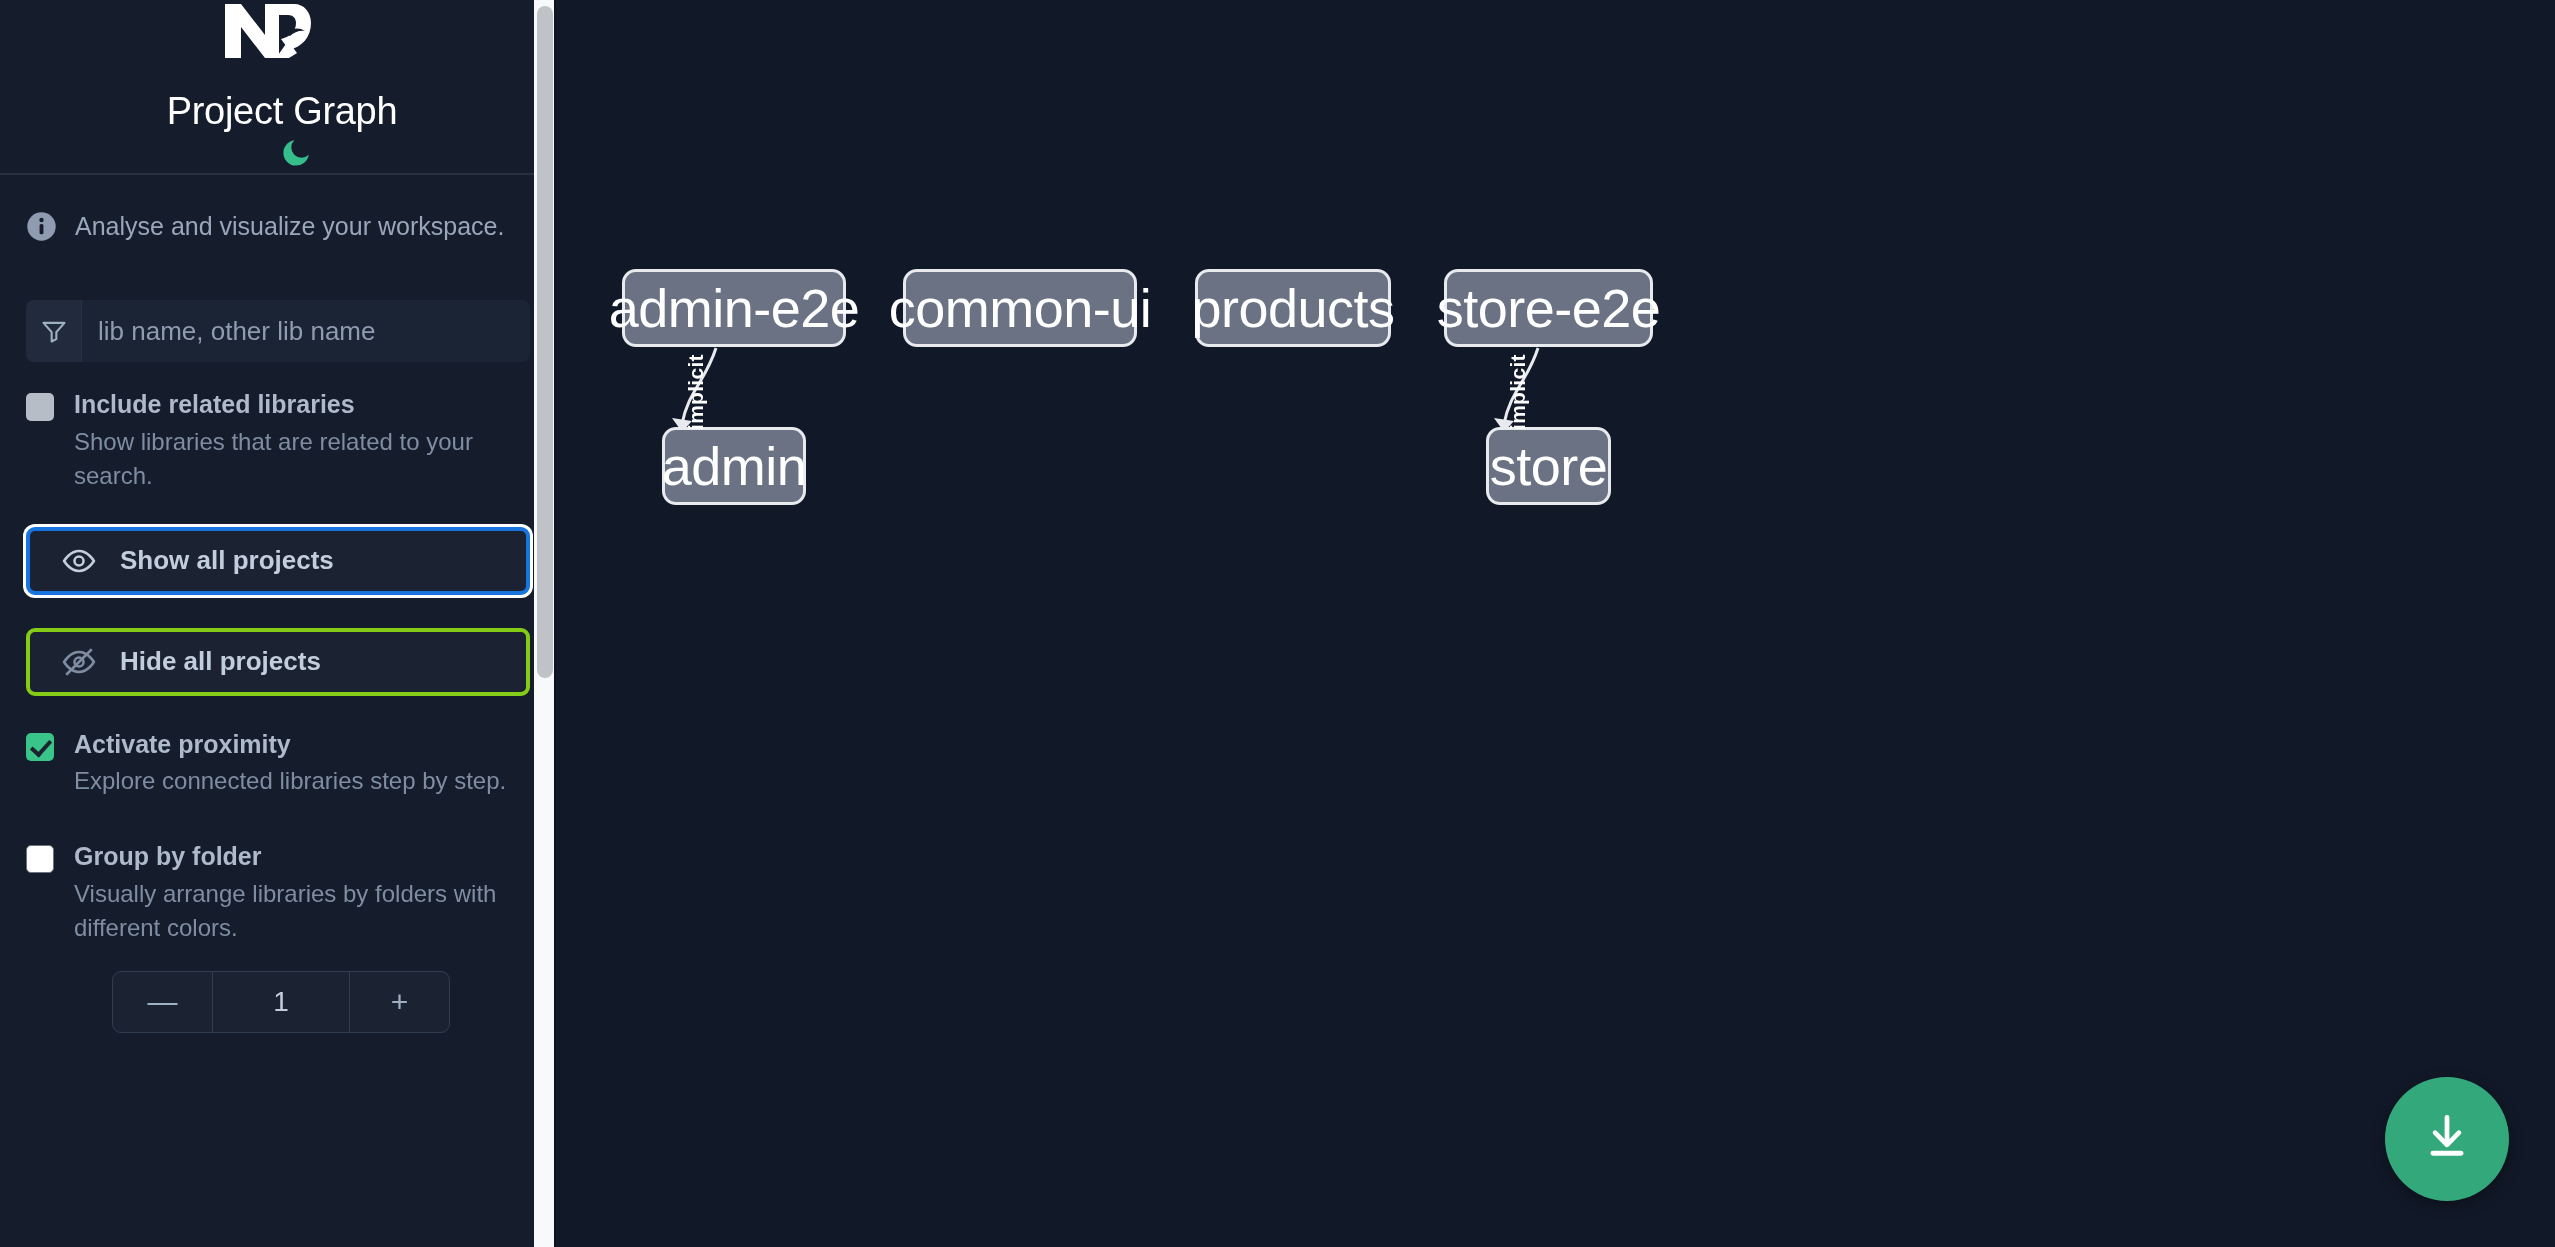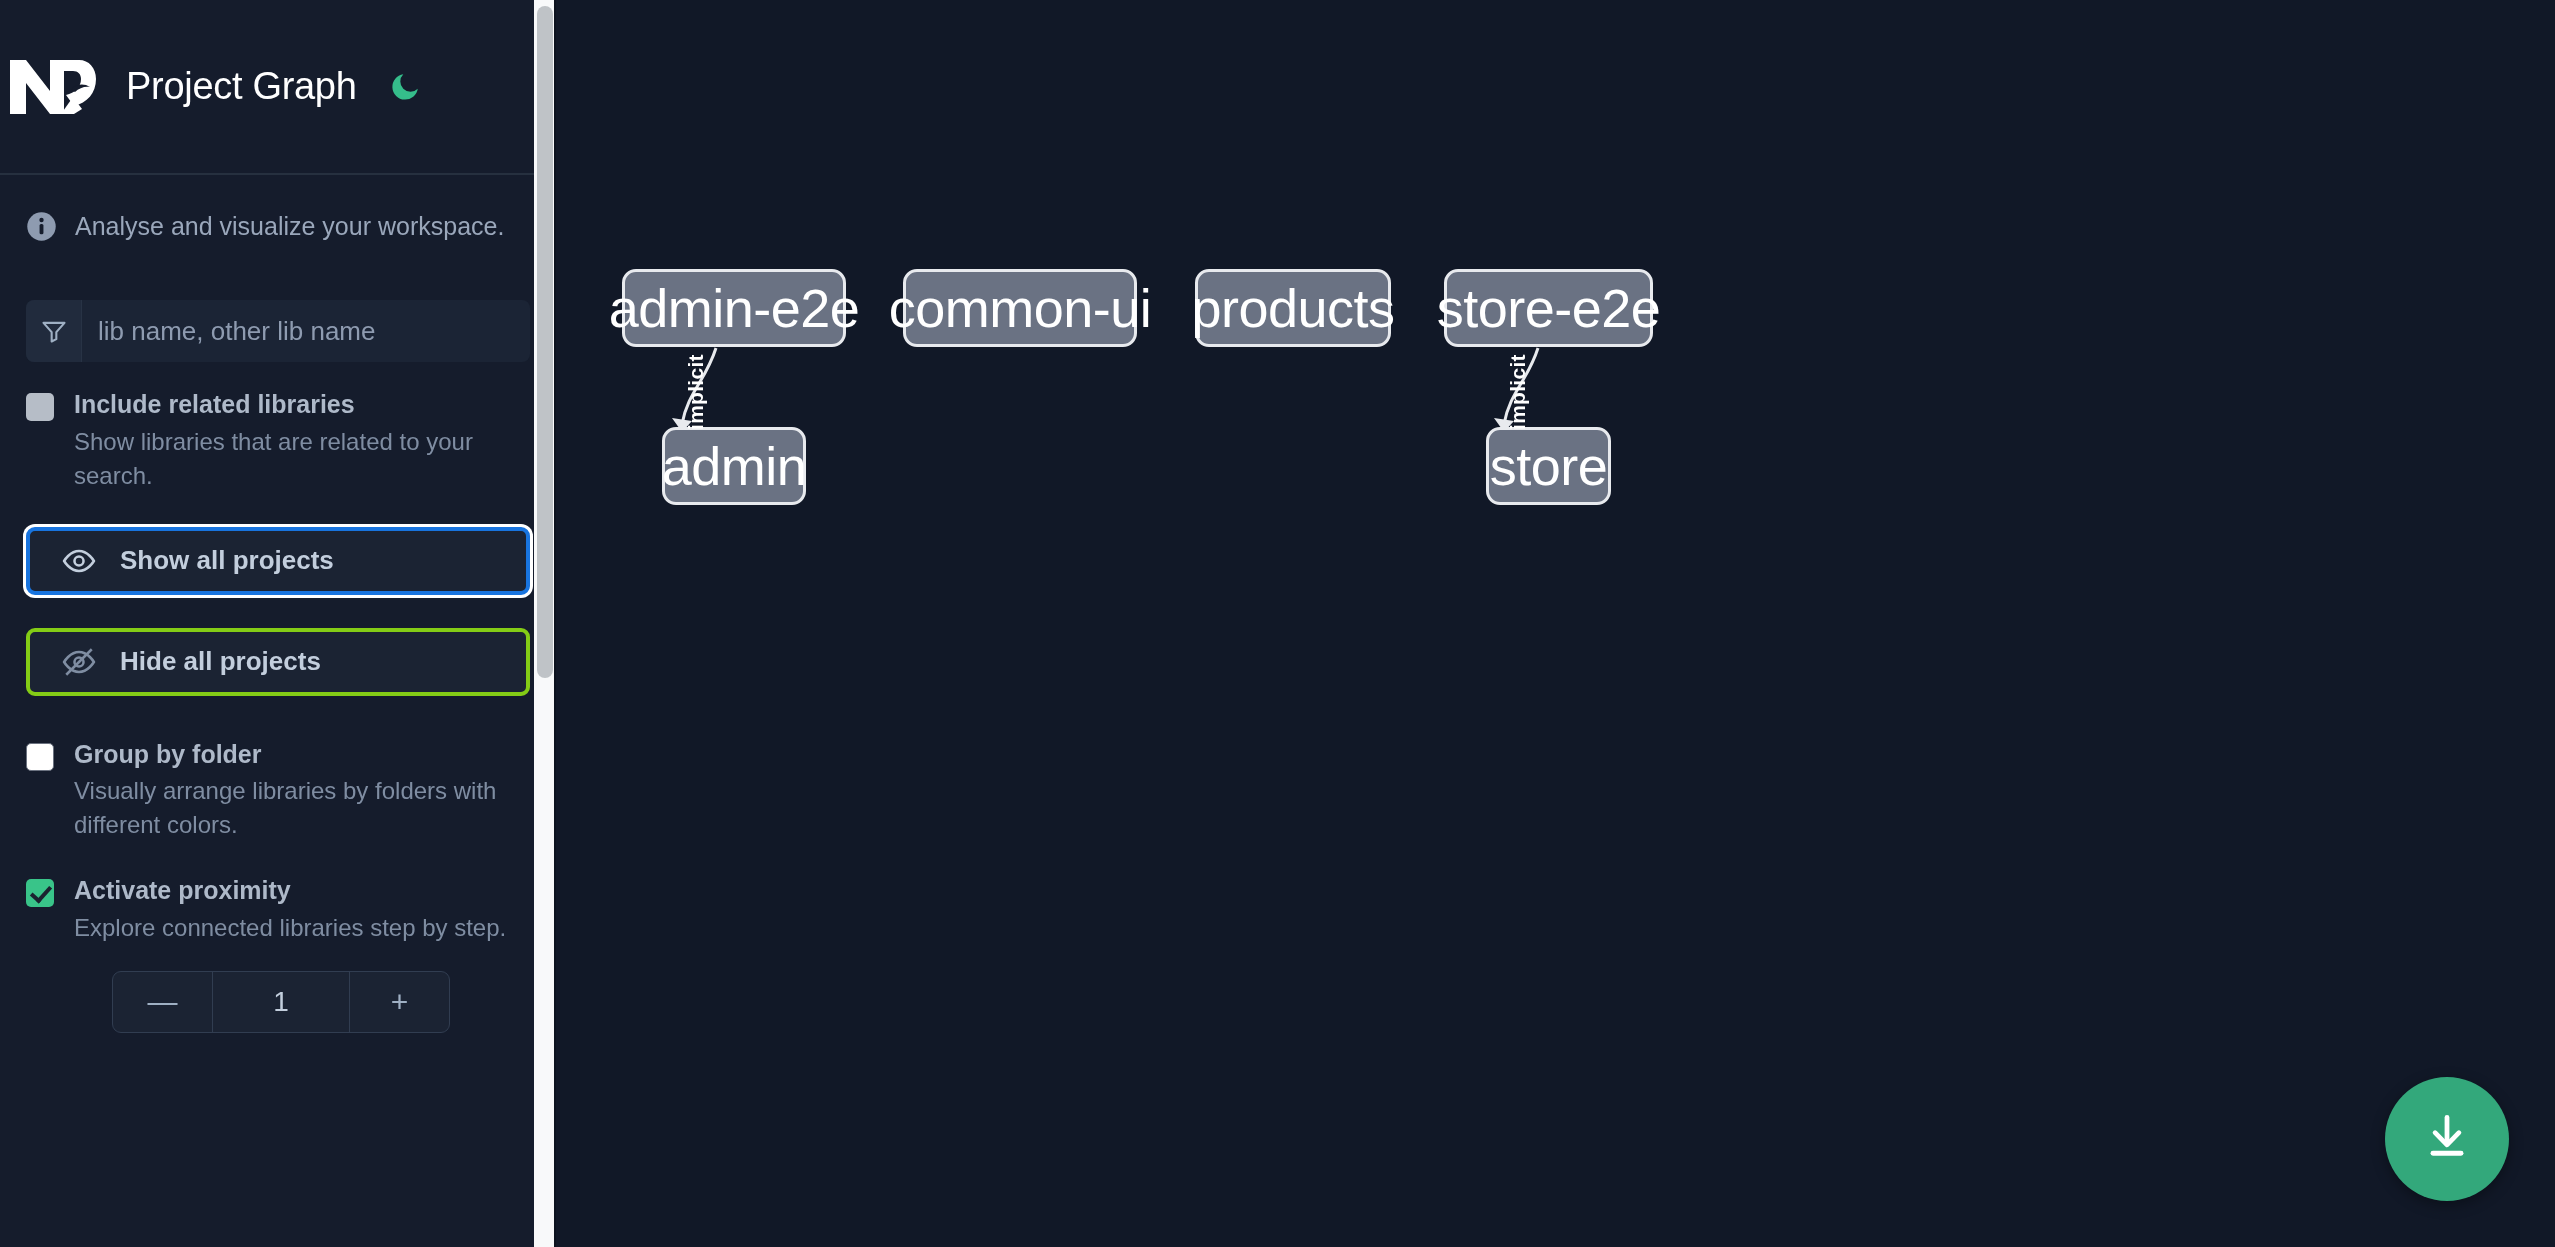--- a/index.html
+++ b/index.html
@@ -29,20 +29,21 @@
     flex: 0 0 556px;
     overflow: hidden;
   }
 
   .sidebar-header {
     height: 175px;
     display: flex;
     align-items: center;
     padding-left: 8px;
     border-bottom: 2px solid #26303f;
+    flex-direction: column;
   }
 
   .nx-logo {
     width: 90px;
     height: 62px;
     flex: 0 0 90px;
     margin-right: 28px;
   }
 
   .app-title {
@@ -369,33 +370,33 @@
       <span class="b-icon">
         <svg viewBox="0 0 24 24" width="34" height="34" fill="none" stroke="#7f8da2" stroke-width="1.8">
           <path d="M1.5 12s4-7 10.5-7 10.5 7 10.5 7-4 7-10.5 7S1.5 12 1.5 12z"></path>
           <circle cx="12" cy="12" r="3.2"></circle>
           <line x1="3" y1="21" x2="21" y2="3"></line>
         </svg>
       </span>
       <span class="b-label">Hide all projects</span>
     </div>
 
+    <div class="check-block" style="margin-top:32px">
+      <span class="cb green"></span>
+      <span class="cb-texts">
+        <div class="cb-title">Activate proximity</div>
+        <div class="cb-desc">Explore connected libraries step by step.</div>
+      </span>
+    </div>
+
     <div class="check-block" style="margin-top:42px">
       <span class="cb white"></span>
       <span class="cb-texts">
         <div class="cb-title">Group by folder</div>
         <div class="cb-desc">Visually arrange libraries by folders with different colors.</div>
-      </span>
-    </div>
-
-    <div class="check-block" style="margin-top:32px">
-      <span class="cb green"></span>
-      <span class="cb-texts">
-        <div class="cb-title">Activate proximity</div>
-        <div class="cb-desc">Explore connected libraries step by step.</div>
       </span>
     </div>
 
     <div class="stepper">
       <span class="step-btn minus">
         <span class="sym">—</span>
       </span>
       <span class="step-val">1</span>
       <span class="step-btn plus">
         <span class="sym">+</span>

